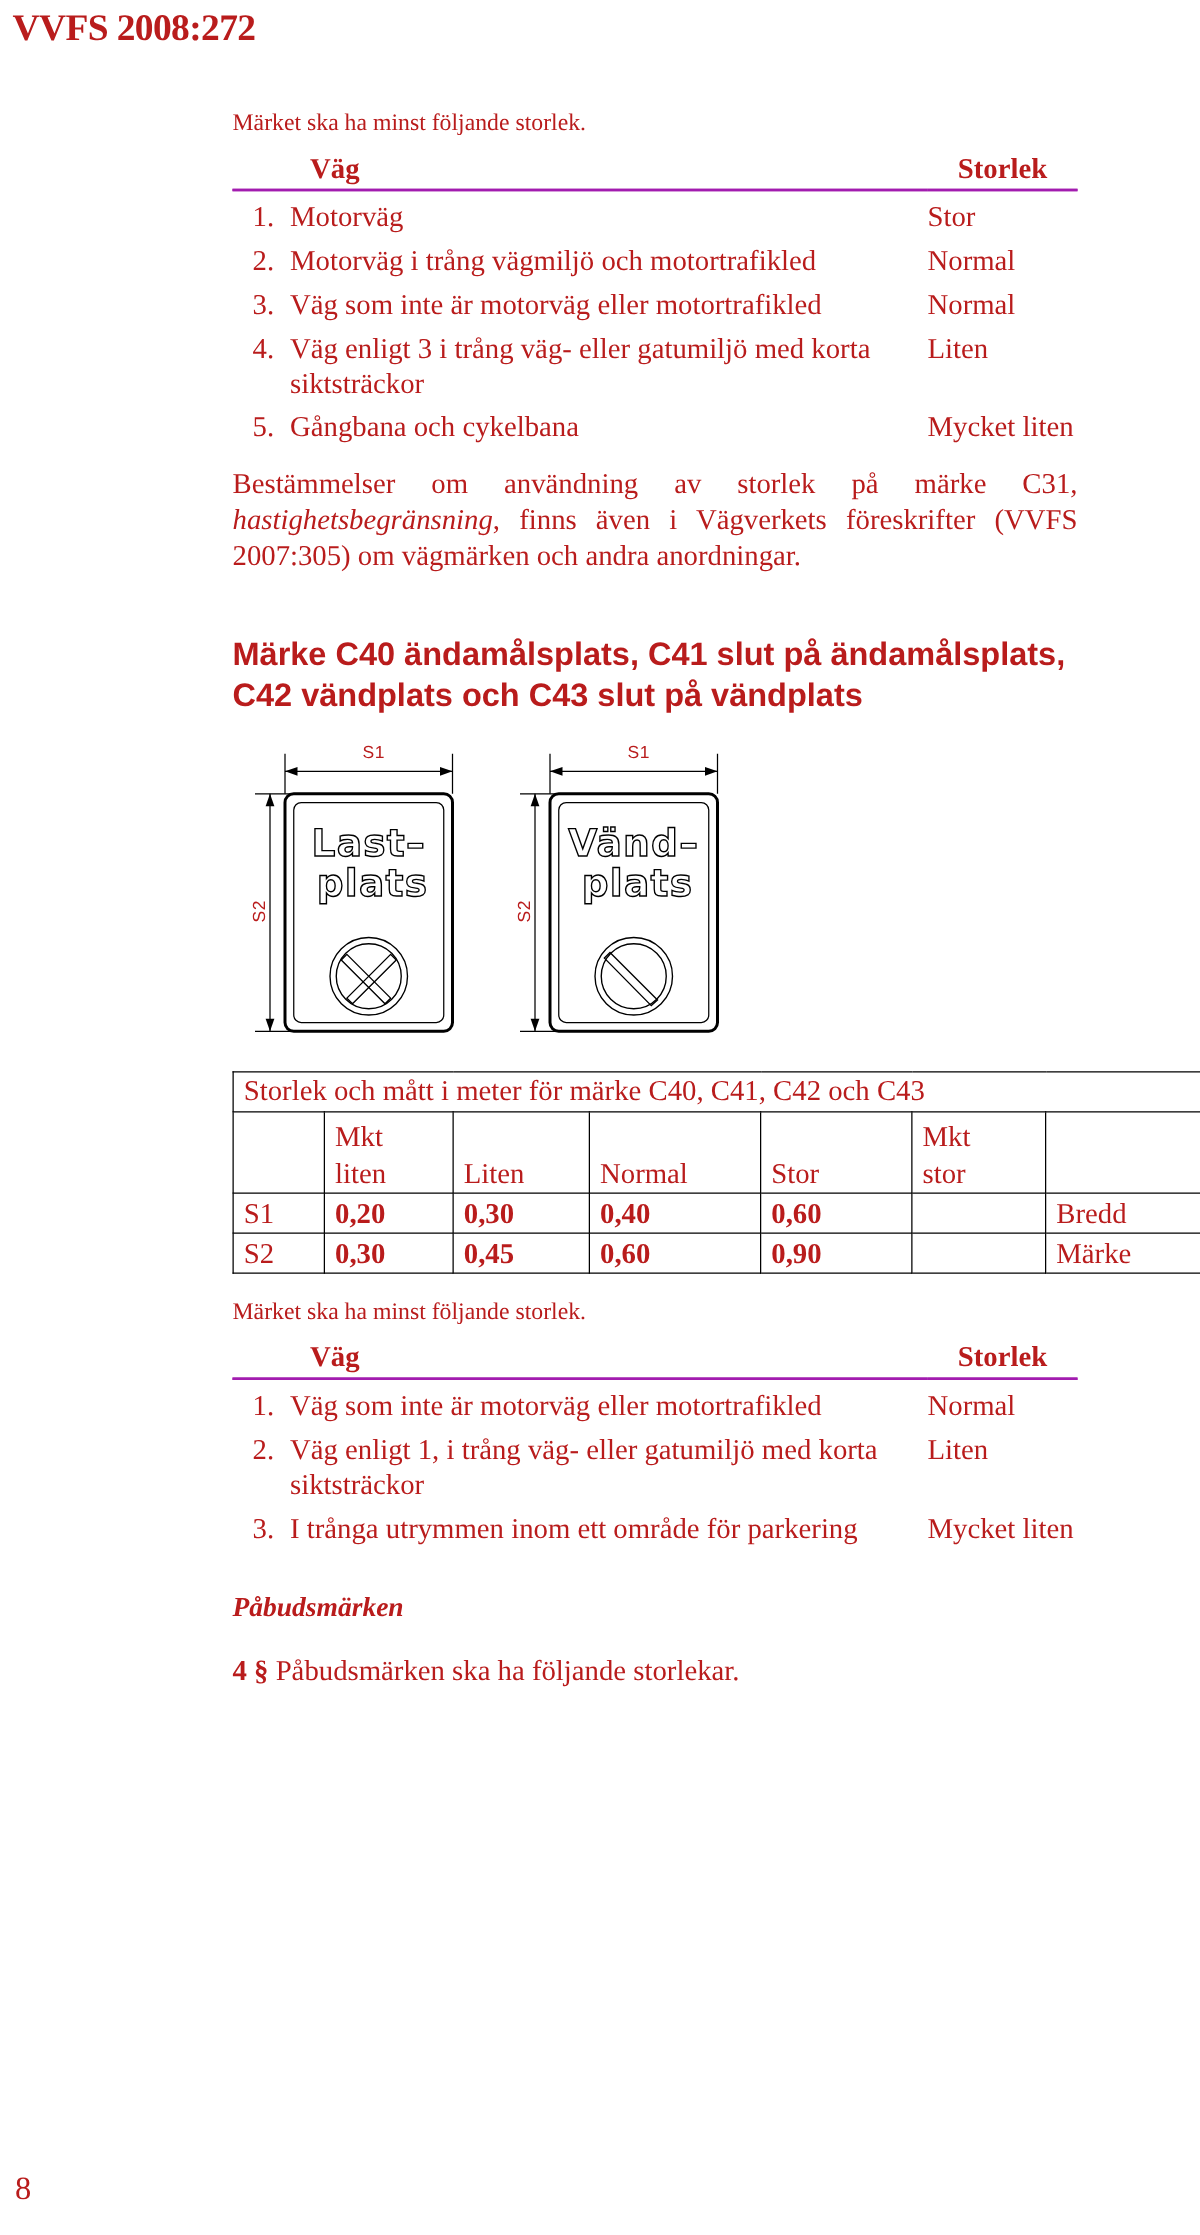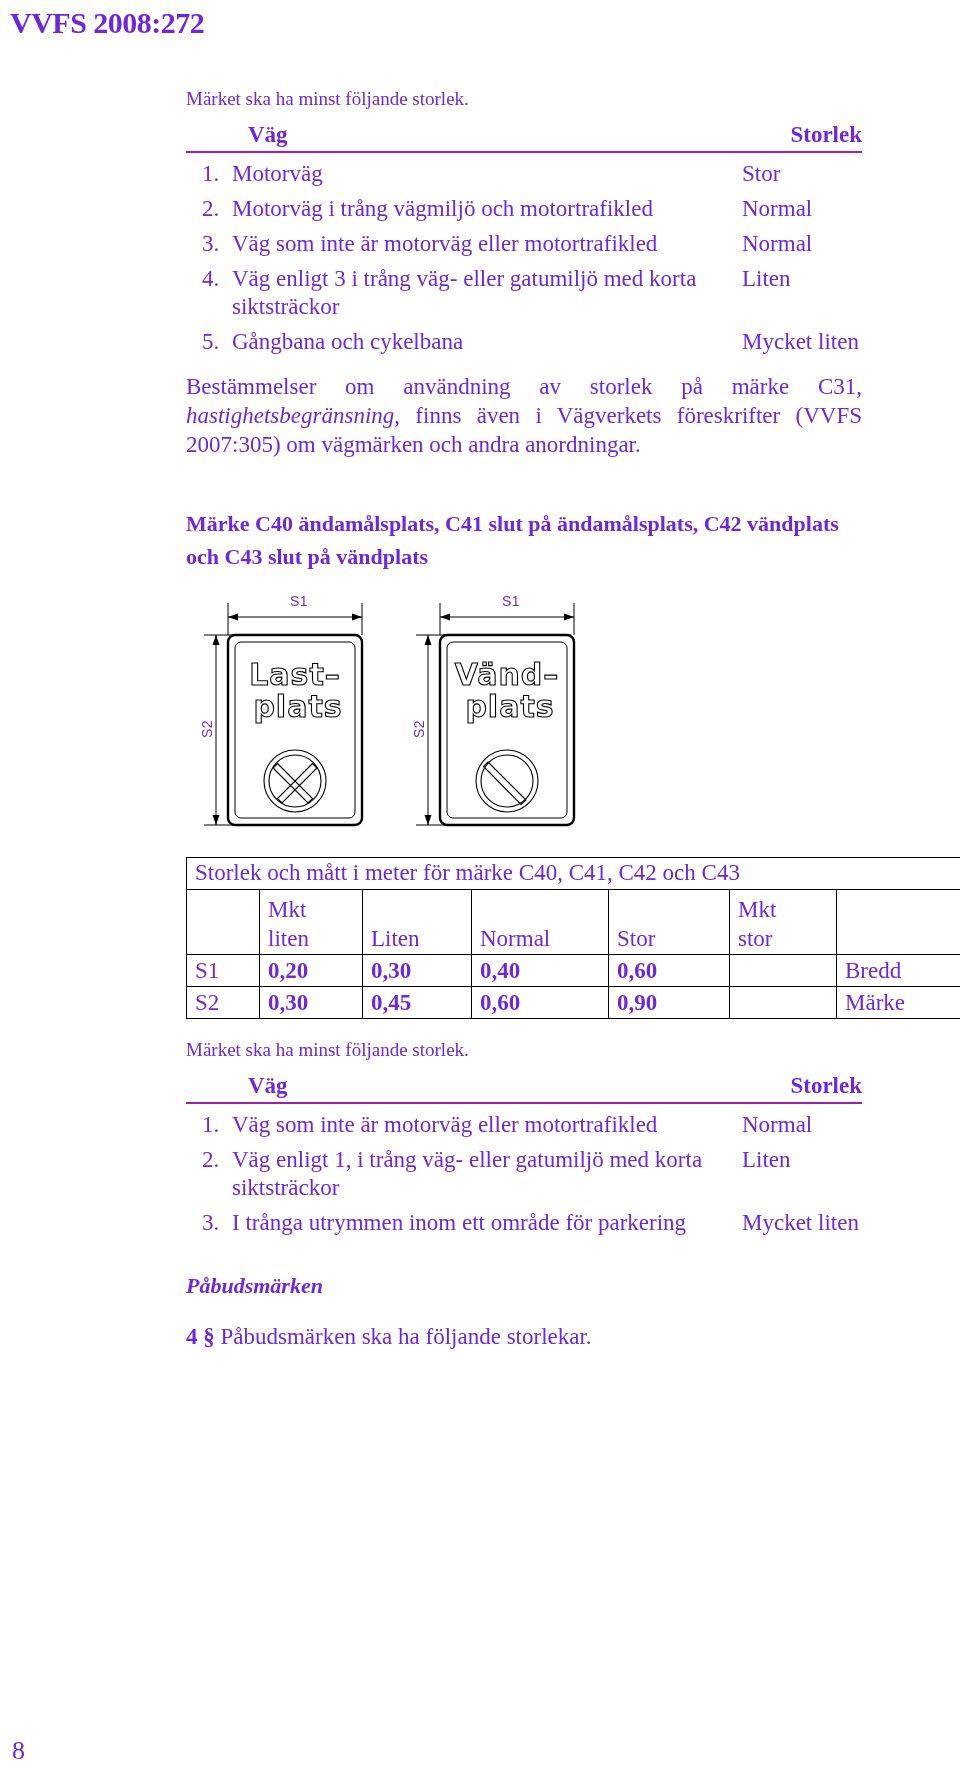--- a/index.html
+++ b/index.html
@@ -6,21 +6,21 @@
     margin: 0;
     padding: 0;
     background: #ffffff;
   }
   .page {
     position: relative;
     width: 960px;
     height: 1788px;
     background: #ffffff;
     font-family: "Liberation Serif", "DejaVu Serif", serif;
-    color: #6d28d9;
+    color: #b91c1c;
     overflow: hidden;
   }
 
   
   .doc-header {
     position: absolute;
     left: 10px;
     top: 6px;
     font-weight: bold;
     font-size: 30px;
@@ -70,37 +70,37 @@
     white-space: nowrap;
   }
   .vag-table .col-desc {
     padding-right: 14px;
   }
   .vag-table .col-size {
     width: 120px;
     white-space: normal;
   }
   .vag-table th.col-desc { padding-left: 16px; }
-  .vag-table th.col-size { text-align: right; }
+  .vag-table th.col-size { text-align: center; }
 
   .body-par {
     font-size: 23px;
     line-height: 29px;
     text-align: justify;
     margin: 16px 0 0 0;
   }
   .body-par .ital { font-style: italic; }
 
   
   .sec-heading {
-    font-size: 22px;
+    font-size: 26px;
     font-weight: bold;
     line-height: 33px;
     margin: 48px 0 20px 0;
-    font-family: Liberation Serif, serif;
+    font-family: Liberation Sans, sans-serif;
   }
 
   
   .signs-block {
     position: relative;
     height: 250px;
     margin-top: 4px;
   }
   .sign-unit {
     position: absolute;

